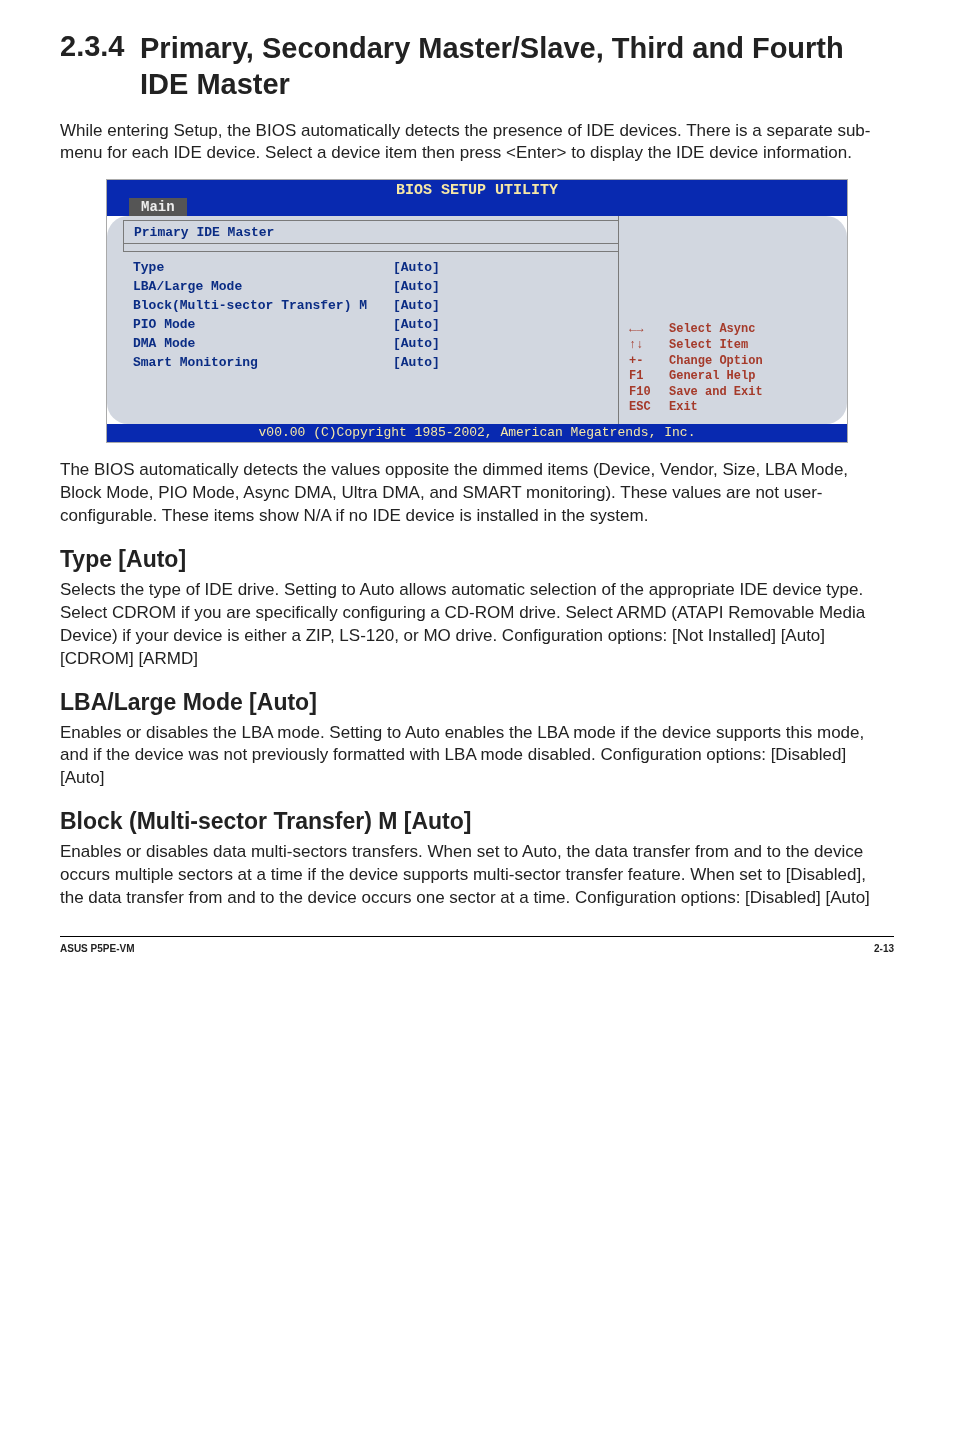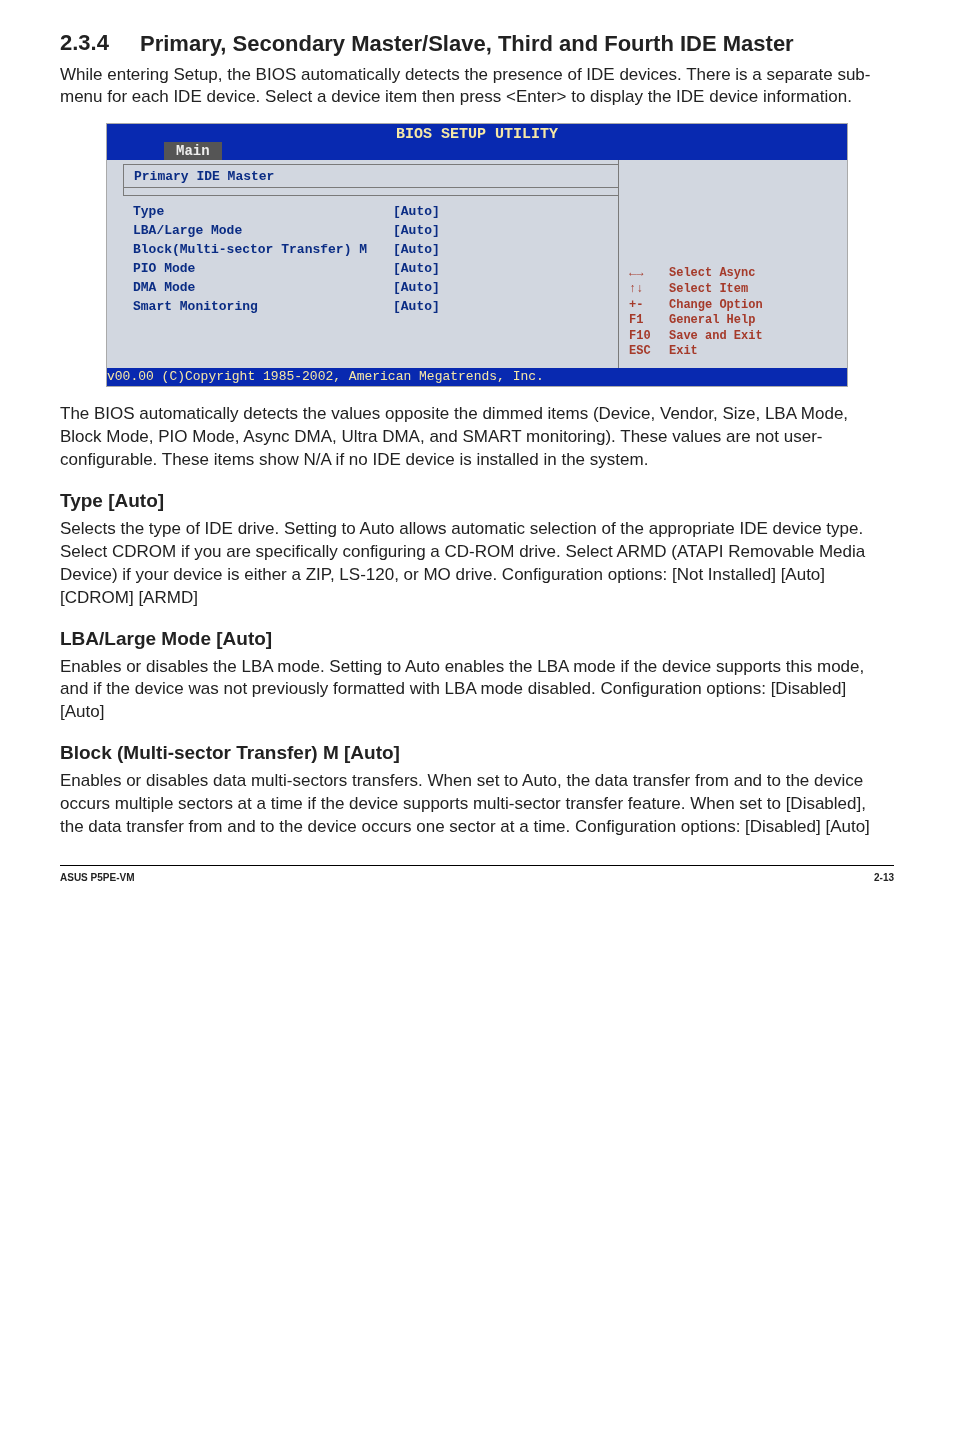--- a/index.html
+++ b/index.html
@@ -9,22 +9,22 @@
     color: #222;
     width: 954px;
     padding: 30px 60px 20px 60px;
     box-sizing: border-box;
   }
   .sec-title {
     display: flex;
     align-items: flex-start;
     font-family: "Arial Black", Arial, sans-serif;
     font-weight: 900;
-    font-size: 22px;
-    margin-bottom: 6px;
+    font-size: 29px;
+    margin-bottom: 17px;
   }
   .sec-title .num {
     min-width: 80px;
   }
   .sec-title .txt {
     flex: 1;
     line-height: 1.25;
   }
   p {
     font-size: 17px;
@@ -56,20 +56,21 @@
     margin-left: 22px;
     margin-top: -1px;
   }
   .bios-body {
     background: #d2d7e0;
     font-family: "Courier New", monospace;
     font-weight: bold;
     font-size: 13px;
     color: #0a2c84;
     display: flex;
+    border-radius: 21px;
   }
   .bios-left {
     flex: 1;
     padding: 4px 0 8px 0;
     border-right: 1px solid #7a7a7a;
     position: relative;
   }
   .bios-left .section-border {
     border: 1px solid #7a7a7a;
     border-right: none;
@@ -100,26 +101,27 @@
     line-height: 1.3;
   }
   .legend-row .k { width: 40px; color:#a53a2a; }
   .legend-row .d { flex:1; }
   .legend-top { color: #888; height: 100px; }
   .bios-footer {
     background: #0829b0;
     color: #f7e8a6;
     font-family: "Courier New", monospace;
     font-size: 13px;
+    text-align: center;
     padding: 1px 0 2px 0;
   }
   h3.sub {
     font-family: "Arial Black", Arial, sans-serif;
     font-weight: 900;
-    font-size: 19px;
+    font-size: 23px;
     margin: 18px 0 2px 0;
   }
   .page-footer {
     display: flex;
     justify-content: space-between;
     border-top: 1px solid #000;
     padding-top: 6px;
     margin-top: 26px;
     font-family: "Arial Black", Arial, sans-serif;
     font-weight: 900;
@@ -132,21 +134,21 @@
 <div class="sec-title">
   <div class="num">2.3.4</div>
   <div class="txt">Primary, Secondary Master/Slave, Third and Fourth IDE Master</div>
 </div>
 
 <p>While entering Setup, the BIOS automatically detects the presence of IDE devices. There is a separate sub-menu for each IDE device. Select a device item then press &lt;Enter&gt; to display the IDE device information.</p>
 
 <div class="bios-wrap">
   <div class="bios-titlebar">
     <span>BIOS SETUP UTILITY</span>
-    <div style="text-align:left;padding-left:35px;">
+    <div style="text-align:left;">
       <span class="bios-tab">Main</span>
     </div>
   </div>
   <div class="bios-body">
     <div class="bios-left">
       <div class="section-border">
         <div>Primary IDE Master</div>
         <div class="hr"></div>
       </div>
       <div class="bios-items">

